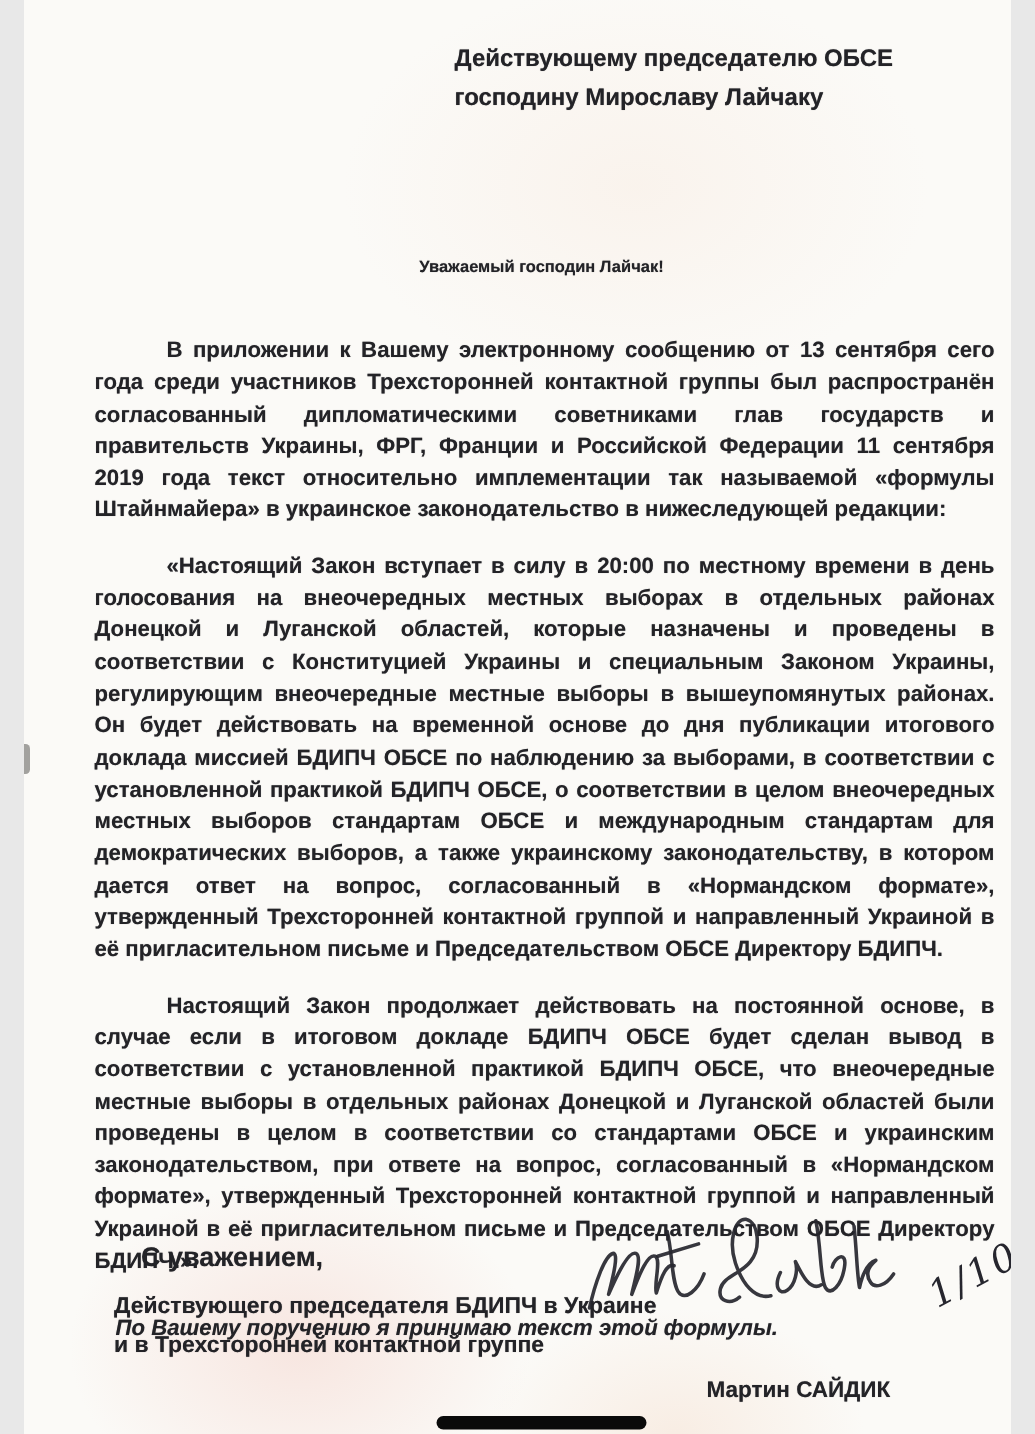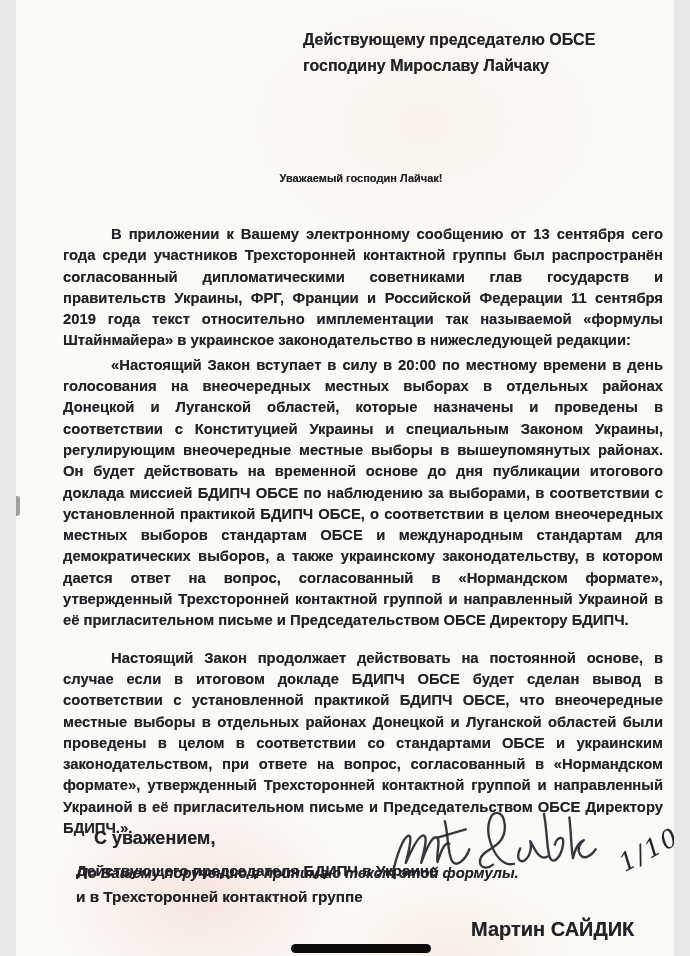--- a/index.html
+++ b/index.html
@@ -30,36 +30,36 @@
     text-align:center;font-size:11px;font-weight:700;
     text-shadow:0 0 0.5px rgba(30,30,35,0.6);
   }
   .body-text{
     position:absolute;left:47px;top:224px;width:600px;
     font-size:14.8px;line-height:21.3px;font-weight:600;
     text-align:justify;
     text-shadow:0 0 0.5px rgba(30,30,35,0.5);
   }
   .body-text p{margin:0;text-indent:48px;}
-  .body-text p.gap-sm{margin-top:3px;}
+  .body-text p.gap-sm{margin-top:16px;}
   .body-text p.gap-md{margin-top:16px;}
   .body-text p.gap-lg{margin-top:24px;text-indent:14px;font-style:italic;}
   .closing{
     position:absolute;left:78px;top:828px;
     font-size:18px;font-weight:700;
     text-shadow:0 0 0.5px rgba(30,30,35,0.6);
   }
   .sig-block{
     position:absolute;left:60px;top:858px;
     font-size:15.3px;font-weight:700;line-height:26px;
     text-shadow:0 0 0.5px rgba(30,30,35,0.6);
   }
   .signer-name{
     position:absolute;left:455px;top:918px;
-    font-size:20px;font-weight:700;
+    font-size:15px;font-weight:700;
     text-shadow:0 0 0.5px rgba(30,30,35,0.6);
   }
   .signature-svg{
     position:absolute;left:358px;top:792px;width:238px;height:100px;
   }
   .signature-svg path{
     fill:none;stroke:#26262e;stroke-width:2.6;
     stroke-linecap:round;stroke-linejoin:round;opacity:0.92;
   }
   .hand-date{

